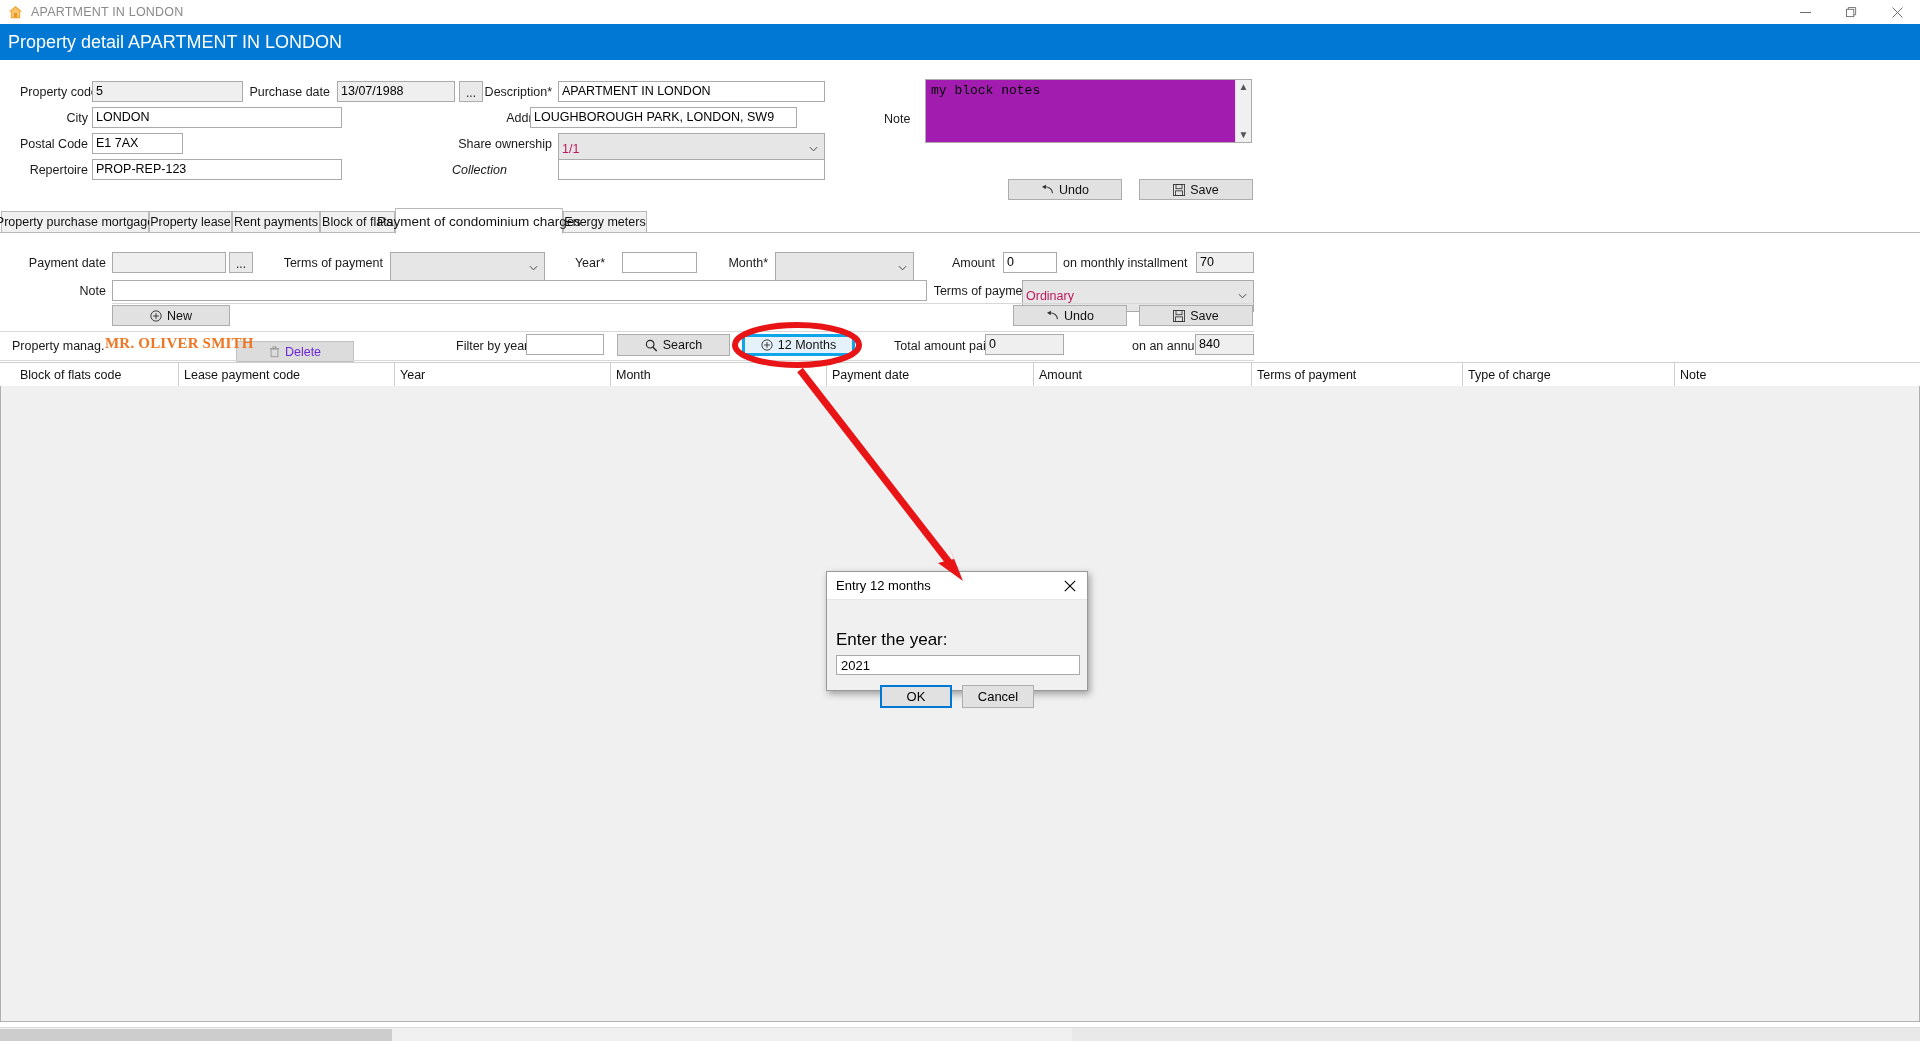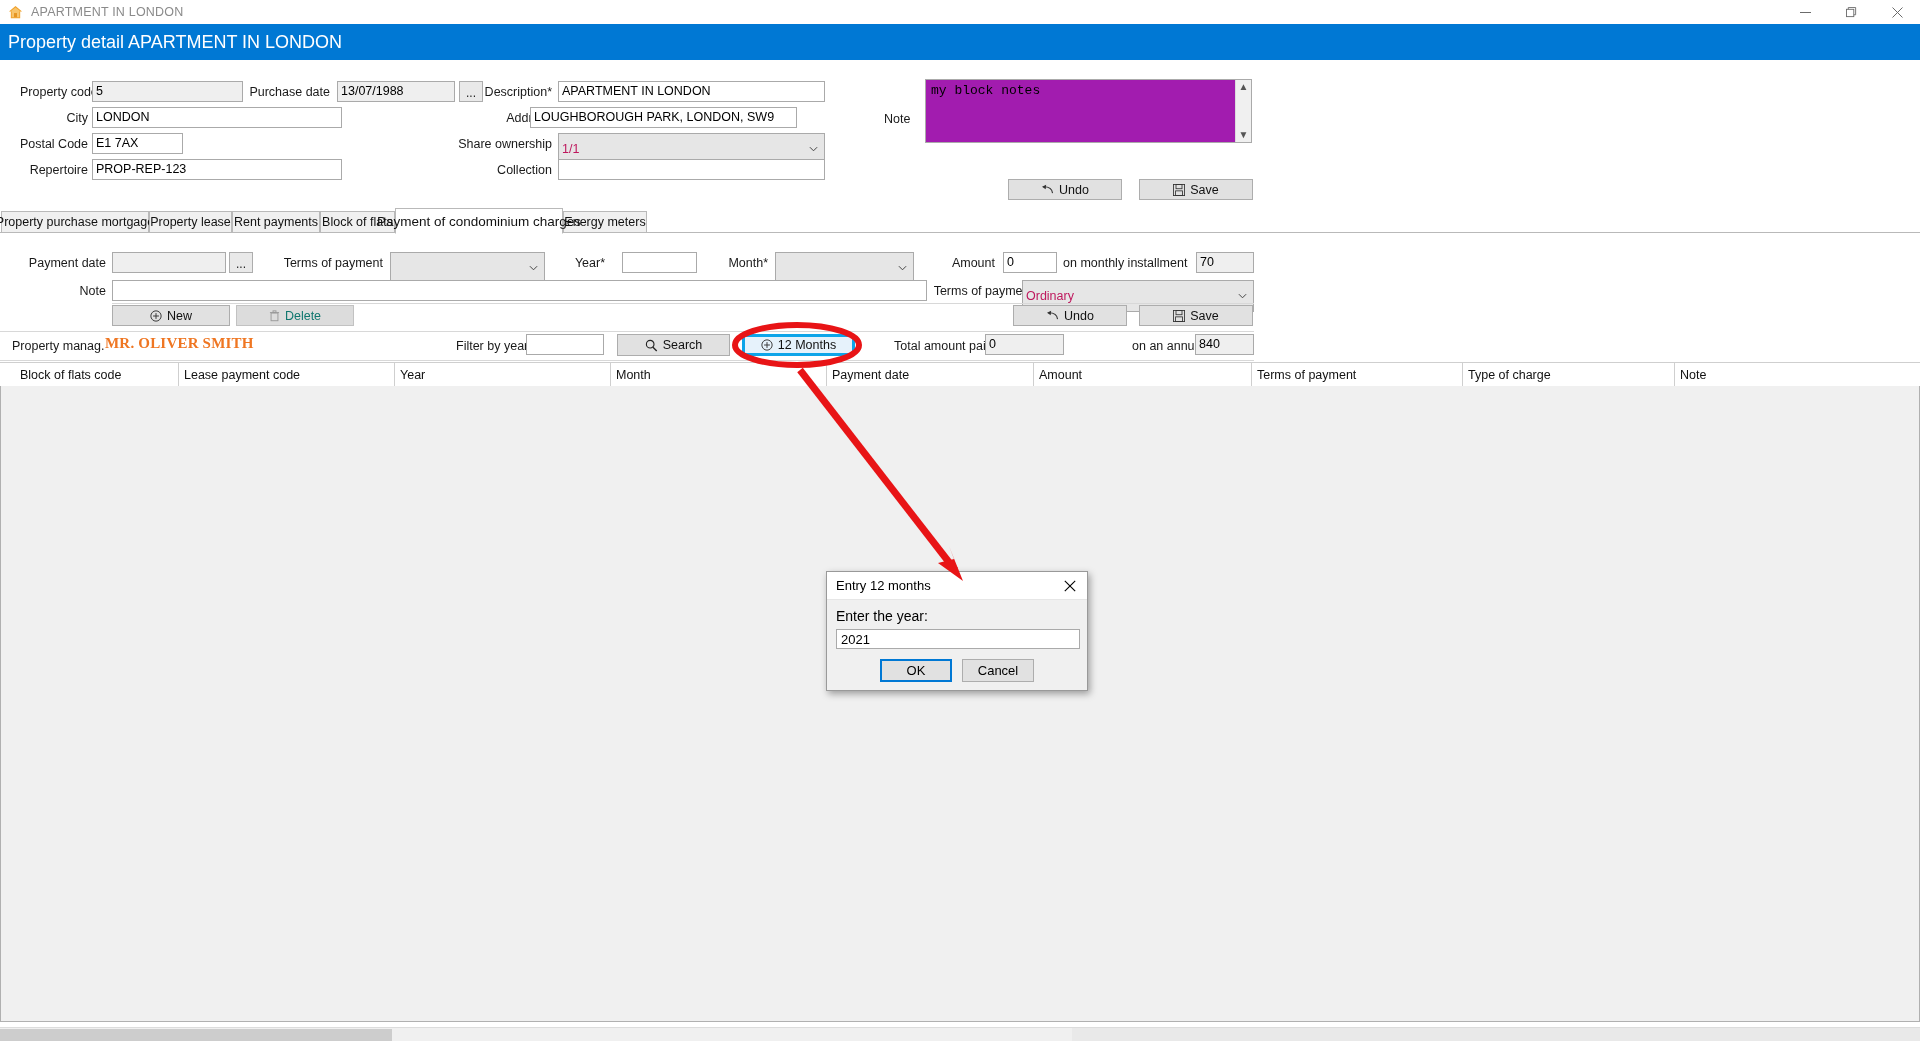--- a/index.html
+++ b/index.html
@@ -81,21 +81,21 @@
   .btn {
     border: 1px solid #adadad;
     background: #e1e1e1;
     height: 21px;
     font-size: 12.5px;
     display: flex; align-items: center; justify-content: center;
     gap: 5px;
     color: #111;
     font-family: "Liberation Sans", sans-serif;
   }
-  .btn.disabled { color: #0f766e; background: #dcdcdc; border-color: #c2c2c2; }
+  .btn.disabled { color: #6d28d9; background: #dcdcdc; border-color: #c2c2c2; margin-top: 36px; }
   .btn.focus { border: 3px solid #0ea5e9; background: #e6f2fb; }
 
   
   .abs { position: absolute; }
 
   
   #notebox {
     position: absolute; left: 925px; top: 79px; width: 327px; height: 64px;
     border: 1px solid #aaaaaa; background: #a21caf;
     display: flex;
@@ -205,21 +205,21 @@
   }
   #dialog .dlg-title .t {
     font-size: 13px; padding-left: 9px; color: #000;
   }
   #dialog .dlg-close {
     margin-left: auto; width: 34px; height: 27px;
     display: flex; align-items: center; justify-content: center;
     color: #000;
   }
   #dialog .dlg-body { padding: 8px 9px 0 9px; }
-  #dialog .dlg-prompt { font-size: 14px; color: #000; margin-bottom: 5px; }
+  #dialog .dlg-prompt { font-size: 17px; color: #000; margin-bottom: 5px; margin-top: 22px; }
   #dialog .dlg-input {
     width: 244px; height: 20px; border: 1px solid #aaaaaa; background: #fff;
     font-size: 13px; display: flex; align-items: center; padding: 0 4px;
   }
   #dialog .dlg-btns {
     display: flex; gap: 10px; justify-content: center;
     margin-top: 10px;
   }
   #dialog .dlg-btn {
     width: 72px; height: 23px;
@@ -293,21 +293,21 @@
 <div class="abs inp" style="left:530px; top:107px; width:267px; height:21px;">LOUGHBOROUGH PARK, LONDON, SW9</div>
 
 <div class="abs lbl" style="left:452px; top:137px; width:100px; text-align:right;">Share ownership</div>
 <div class="abs combo" style="left:558px; top:133px; width:267px; height:21px;">
   <span>1/1</span>
   <svg class="chev" viewBox="0 0 10 10">
     <path d="M1 3 L5 7 L9 3" fill="none" stroke="#444" stroke-width="1.1"></path>
   </svg>
 </div>
 
-<div class="abs lbl" style="left:472px; top:163px; width:80px; text-align:right;">Collection</div>
+<div class="abs lbl" style="left:452px; top:163px; width:80px; font-style:italic;">Collection</div>
 <div class="abs inp" style="left:558px; top:159px; width:267px; height:21px;"></div>
 
 <div class="abs lbl" style="left:884px; top:112px;">Note</div>
 <div id="notebox">
   <div class="note-text">my block notes</div>
   <div class="vscroll">
     <span class="arrow-glyph">▲</span>
     <span class="arrow-glyph">▼</span>
   </div>
 </div>

